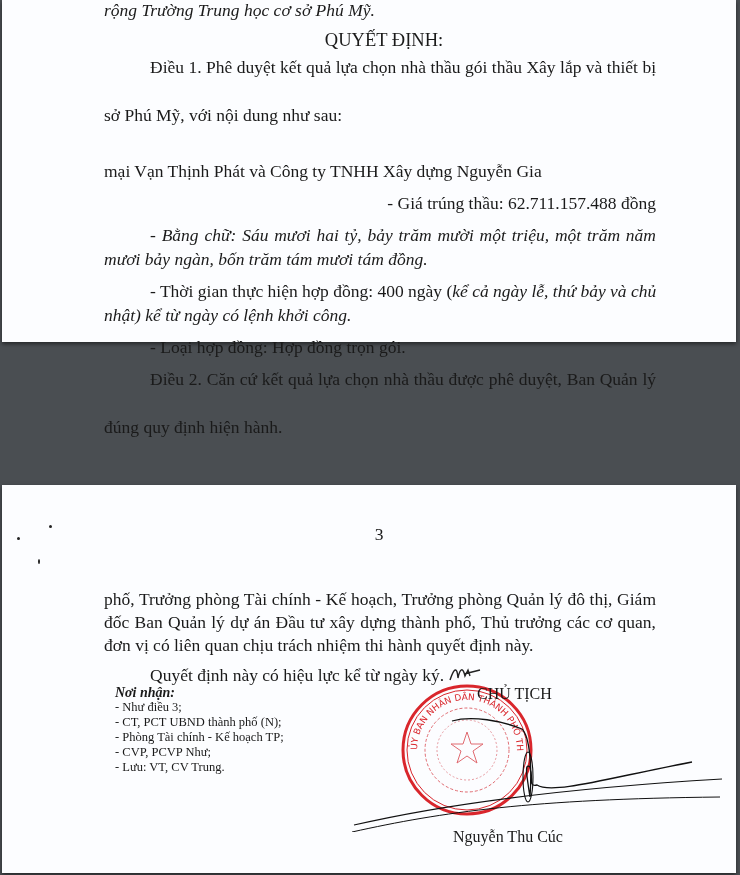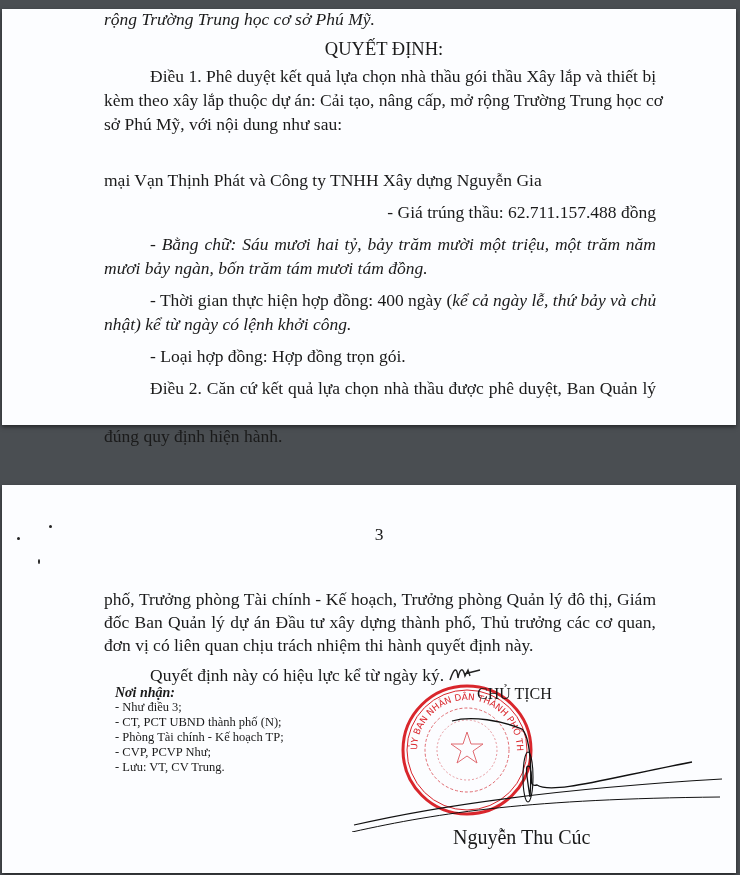--- a/index.html
+++ b/index.html
@@ -8,21 +8,21 @@
     background:#4a4e52;
     font-family:"Liberation Serif", "DejaVu Serif", serif;
     color:#1a1a1a;
     position:relative;
   }
   .page {
     position:absolute; left:2px; width:734px;
     background:#fcfdff;
     box-shadow:0 2px 4px rgba(0,0,0,.5);
   }
-  #page-top { top:9px; height:416px; }
+  #page-top { top:0; height:342px; }
   #page-bottom { top:485px; height:388px; }
   .line {
     position:absolute; left:102px; right:80px;
     font-size:17.5px; line-height:24px; white-space:nowrap;
   }
   .just { text-align:justify; text-align-last:justify; }
   .it { font-style:italic; }
   .b { font-weight:normal; }
   .center { text-align:center; left:0; right:0; }
   .indent { left:148px; }
@@ -31,21 +31,20 @@
   .speck { position:absolute; background:#222; border-radius:50%; }
 </style>
 </head>
 <body>
 
 <div class="page" id="page-top">
   <div class="line it" style="top:-2px;">rộng Trường Trung học cơ sở Phú Mỹ.</div>
   <div class="line b center" style="top:28px;font-size:18.5px;padding-left:30px;">QUYẾT ĐỊNH:</div>
 
   <div class="line indent just" style="top:55px;"><span class="b">Điều 1.</span> <span>Phê duyệt kết quả lựa chọn nhà thầu gói thầu Xây lắp và thiết bị</span></div>
-  <div class="line just" style="top:79px;">kèm theo xây lắp thuộc dự án: Cải tạo, nâng cấp, mở rộng Trường Trung học cơ</div>
   <div class="line" style="top:103px;">sở Phú Mỹ, với nội dung như sau:</div>
 
   <div class="line" style="top:159px;">mại Vạn Thịnh Phát và Công ty TNHH Xây dựng Nguyễn Gia</div>
 
   <div class="line indent" style="top:191px;text-align:right;">- Giá trúng thầu: 62.711.157.488 đồng</div>
 
   <div class="line indent just it" style="top:223px;"><span>- Bằng chữ:</span> <span>Sáu mươi hai tỷ, bảy trăm mười một triệu, một trăm năm</span></div>
   <div class="line it" style="top:247px;">mươi bảy ngàn, bốn trăm tám mươi tám đồng.</div>
 
   <div class="line indent just" style="top:279px;"><span>- Thời gian thực hiện hợp đồng: 400 ngày (</span><span class="it">kể cả ngày lễ, thứ bảy và chủ</span></div>
@@ -96,14 +95,14 @@
 
   <div class="line b" style="top:197px;left:475px;right:auto;font-size:16px;">CHỦ TỊCH</div>
 
   <svg style="position:absolute;left:350px;top:222px;" width="380" height="125" viewBox="0 0 380 125">
     <path d="M100 14 C120 8,150 14,170 22 C178 30,180 60,178 90 C175 70,172 55,178 60 C182 72,176 80,185 78 C200 88,260 70,340 55" fill="none" stroke="#111" stroke-width="1.3"></path>
     <ellipse cx="176" cy="70" rx="5" ry="25" fill="none" stroke="#111" stroke-width="1.1"></ellipse>
     <path d="M2 118 C80 100,200 82,370 72" fill="none" stroke="#111" stroke-width="1.2"></path>
     <path d="M0 125 C90 105,180 92,368 90" fill="none" stroke="#111" stroke-width="1"></path>
   </svg>
 
-  <div class="line b" style="top:340px;left:451px;right:auto;font-size:20px;">Nguyễn Thu Cúc</div>
+  <div class="line b" style="top:340px;left:451px;right:auto;font-size:16px;">Nguyễn Thu Cúc</div>
 </div>
 
 </body></html>

